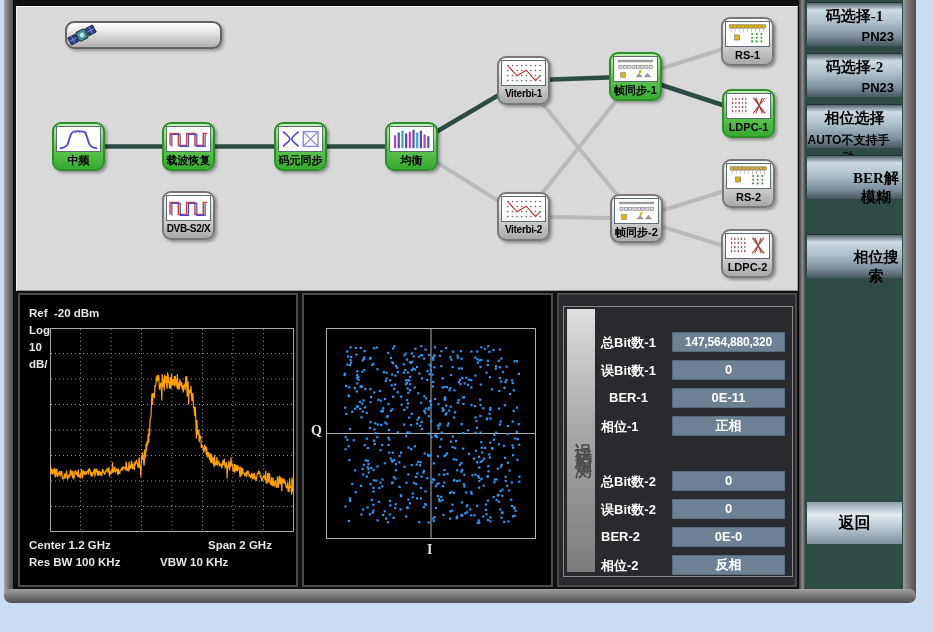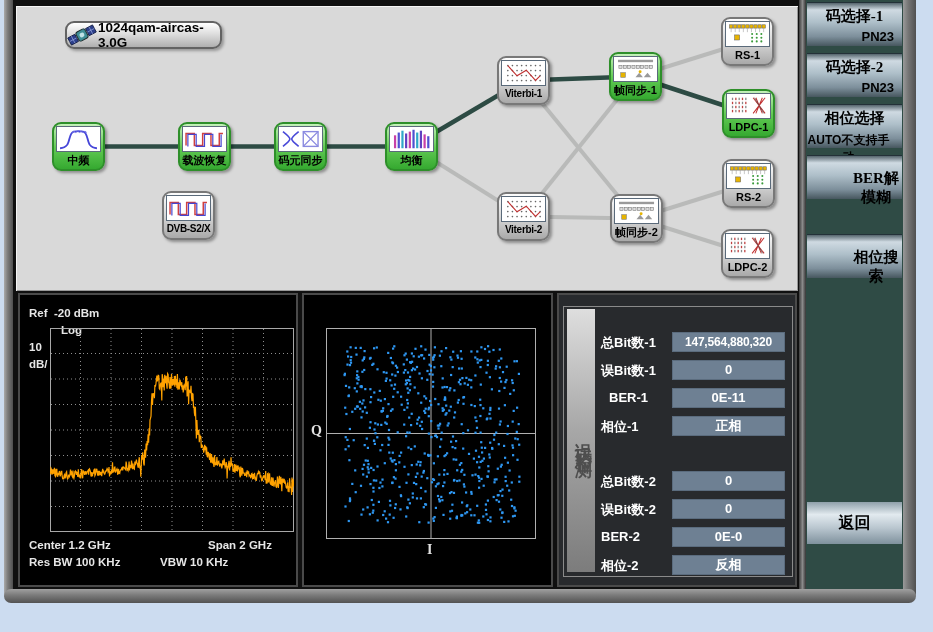--- a/index.html
+++ b/index.html
@@ -106,21 +106,21 @@
         <line x1="618.5" y1="69.5" x2="731.5" y2="106.5" class="edge-active"></line>
       </svg>
     <div id="flow-nodes">
         <div class="flow-node active" style="left: 35px; top: 115px;">
           <div class="node-icon"><svg width="43" height="24" viewBox="0 0 44 26">
               <path d="M2 23 Q7 23 10 19 C13 14 12 6 17 5 Q22 4 27 5 C32 6 31 14 34 19 Q37 23 42 23" fill="none" stroke="#4646d8" stroke-width="2"></path>
               <path d="M15 6 l2 -1.5 2 1.5 2 -1.5 2 1.5 2 -1.5 2 1.5 2 -1.5 2 1.5" fill="none" stroke="#7070e8" stroke-width="1"></path>
             </svg></div>
           <div class="node-label">中频</div>
         </div>
-        <div class="flow-node active" style="left: 145px; top: 115px; margin-left: 16px;">
+        <div class="flow-node active" style="left: 145px; top: 115px;">
           <div class="node-icon"><svg width="43" height="24" viewBox="0 0 44 26">
               <path d="M2 20 V7 H11 V20 H20 V7 H29 V20 H38 V7 H42" fill="none" stroke="#d04040" stroke-width="1.6"></path>
               <path d="M4 21 V8 H13 V21 H22 V8 H31 V21 H40 V8" fill="none" stroke="#4646d0" stroke-width="1.3"></path>
             </svg></div>
           <div class="node-label">载波恢复</div>
         </div>
         <div class="flow-node active" style="left: 257px; top: 115px;">
           <div class="node-icon"><svg width="43" height="24" viewBox="0 0 44 26">
               <path d="M3 5 C13 13 13 13 3 21 M20 5 C10 13 10 13 20 21" fill="none" stroke="#4a4ad8" stroke-width="1.8"></path>
               <rect x="25" y="5" width="16" height="16" fill="none" stroke="#8a8ae0" stroke-width="1.5"></rect>
@@ -388,27 +388,26 @@
         <svg width="30" height="26" viewBox="0 0 30 26">
           <g transform="rotate(-28 15 13)">
             <rect x="1" y="9" width="8" height="8" fill="#2c3f8c" stroke="#101a40" stroke-width="0.8"></rect>
             <rect x="21" y="9" width="8" height="8" fill="#2c3f8c" stroke="#101a40" stroke-width="0.8"></rect>
             <path d="M1 13 h8 M21 13 h8 M5 9 v8 M25 9 v8" stroke="#8fa0d8" stroke-width="0.7"></path>
             <rect x="10" y="8" width="10" height="10" rx="2" fill="#3e8e96" stroke="#1a2a2a" stroke-width="0.9"></rect>
             <circle cx="15" cy="13" r="2.4" fill="#bfe2e6"></circle>
           </g>
         </svg>
       </span>
-      <span class="title-label">1024qam-aircas-3.0G</span>
     </div>
   </div>
 
   <div class="abs spectrum-panel">
     <div class="sp-txt" style="left:9px;top:12px;">Ref  -20 dBm</div>
-    <div class="sp-txt" style="left:9px;top:29px;margin-left:32px;">Log</div>
+    <div class="sp-txt" style="left:9px;top:29px;">Log</div>
     <div class="sp-txt" style="left:9px;top:46px;">10</div>
     <div class="sp-txt" style="left:9px;top:63px;">dB/</div>
     <svg id="spectrum-plot" style="position:absolute;left:30px;top:33px;" width="244" height="204" viewBox="0 0 244 204">
         <line x1="30.5" y1="1" x2="30.5" y2="203" stroke="#8f8f8f" stroke-width="1" stroke-dasharray="1 3"></line>
         <line x1="61" y1="1" x2="61" y2="203" stroke="#8f8f8f" stroke-width="1" stroke-dasharray="1 3"></line>
         <line x1="91.5" y1="1" x2="91.5" y2="203" stroke="#8f8f8f" stroke-width="1" stroke-dasharray="1 3"></line>
         <line x1="122" y1="1" x2="122" y2="203" stroke="#8f8f8f" stroke-width="1" stroke-dasharray="1 3"></line>
         <line x1="152.5" y1="1" x2="152.5" y2="203" stroke="#8f8f8f" stroke-width="1" stroke-dasharray="1 3"></line>
         <line x1="183" y1="1" x2="183" y2="203" stroke="#8f8f8f" stroke-width="1" stroke-dasharray="1 3"></line>
         <line x1="213.5" y1="1" x2="213.5" y2="203" stroke="#8f8f8f" stroke-width="1" stroke-dasharray="1 3"></line>

